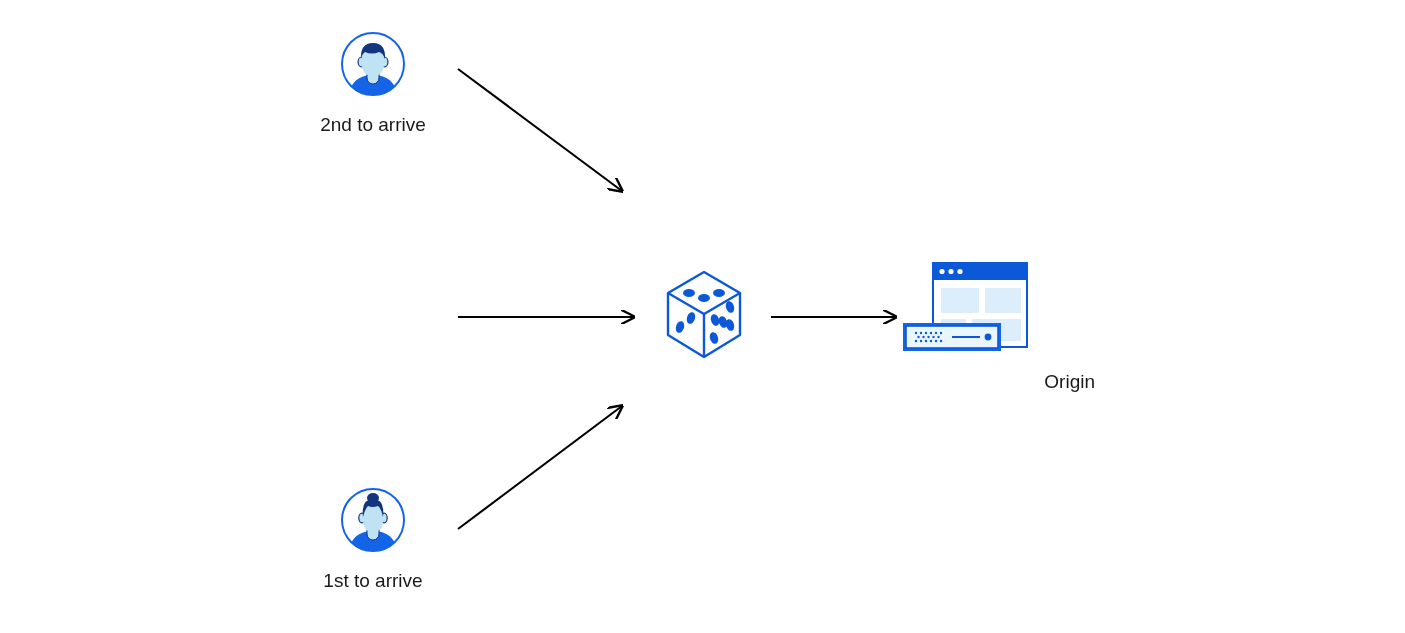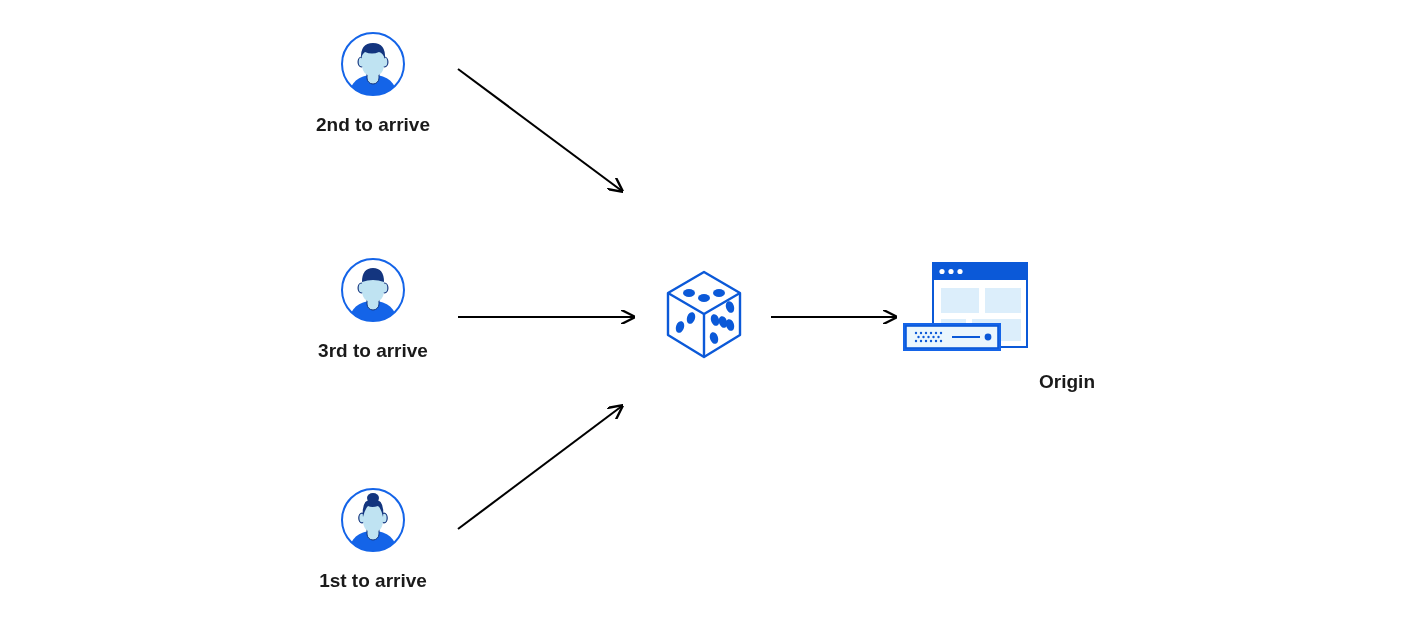--- a/index.html
+++ b/index.html
@@ -9,21 +9,20 @@
   }
   body {
     font-family: "Liberation Sans", sans-serif;
   }
   #canvas {
     position: relative;
     width: 1405px;
     height: 633px;
     background: #ffffff;
     overflow: hidden;
-    font-weight: bold;
   }
   .node {
     position: absolute;
   }
   .node-label {
     position: absolute;
     width: 260px;
     text-align: center;
     font-family: "Liberation Sans", sans-serif;
     font-size: 19px;
@@ -83,39 +82,20 @@
         <path d="M27 38 h12 v9 a6 6 0 0 1 -12 0 Z" fill="#bfe3f2" stroke="#13357f" stroke-width="1"></path>
         <ellipse cx="21.5" cy="31" rx="3.4" ry="5" fill="#bfe3f2" stroke="#13357f" stroke-width="1.2"></ellipse>
         <ellipse cx="44.5" cy="31" rx="3.4" ry="5" fill="#bfe3f2" stroke="#13357f" stroke-width="1.2"></ellipse>
         <path d="M22 27 q0 -14 11 -14 q11 0 11 14 v6 q0 12 -11 12 q-11 0 -11 -12 Z" fill="#bfe3f2"></path>
         <path d="M21 28 q-1 -16 12 -16 q13 0 12 16 q-2 -6 -6 -7 q-7 3 -14 0 q-3 2 -4 7 Z" fill="#13357f"></path>
       </g>
     </svg>
     <div class="node-label" style="left:-97px; top:83px;">2nd to arrive</div>
   </div>
 
-  <div class="node" style="left:340px; top:257px;">
-    <svg width="66" height="66" viewBox="0 0 66 66">
-      <defs>
-        <clipPath id="clipB">
-            <circle cx="33" cy="33" r="31"></circle>
-          </clipPath>
-      </defs>
-      <circle cx="33" cy="33" r="31" fill="#ffffff" stroke="#1464e8" stroke-width="2"></circle>
-      <g clip-path="url(#clipB)">
-        <path d="M33 44 C17 44 10 53 8 66 L58 66 C56 53 49 44 33 44 Z" fill="#1464e8"></path>
-        <path d="M27 38 h12 v9 a6 6 0 0 1 -12 0 Z" fill="#bfe3f2" stroke="#13357f" stroke-width="1"></path>
-        <ellipse cx="21.5" cy="31" rx="3.4" ry="5" fill="#bfe3f2" stroke="#13357f" stroke-width="1.2"></ellipse>
-        <ellipse cx="44.5" cy="31" rx="3.4" ry="5" fill="#bfe3f2" stroke="#13357f" stroke-width="1.2"></ellipse>
-        <path d="M22 27 q0 -14 11 -14 q11 0 11 14 v6 q0 12 -11 12 q-11 0 -11 -12 Z" fill="#bfe3f2"></path>
-        <path d="M22 25 q0 -14 11 -14 q11 0 11 14 q-11 -4 -22 0 Z" fill="#13357f"></path>
-      </g>
-    </svg>
-    <div class="node-label" style="left:-97px; top:83px;">3rd to arrive</div>
-  </div>
 
   <div class="node" style="left:340px; top:487px;">
     <svg width="66" height="66" viewBox="0 0 66 66">
       <defs>
         <clipPath id="clipC">
             <circle cx="33" cy="33" r="31"></circle>
           </clipPath>
       </defs>
       <circle cx="33" cy="33" r="31" fill="#ffffff" stroke="#1464e8" stroke-width="2"></circle>
       <g clip-path="url(#clipC)">

